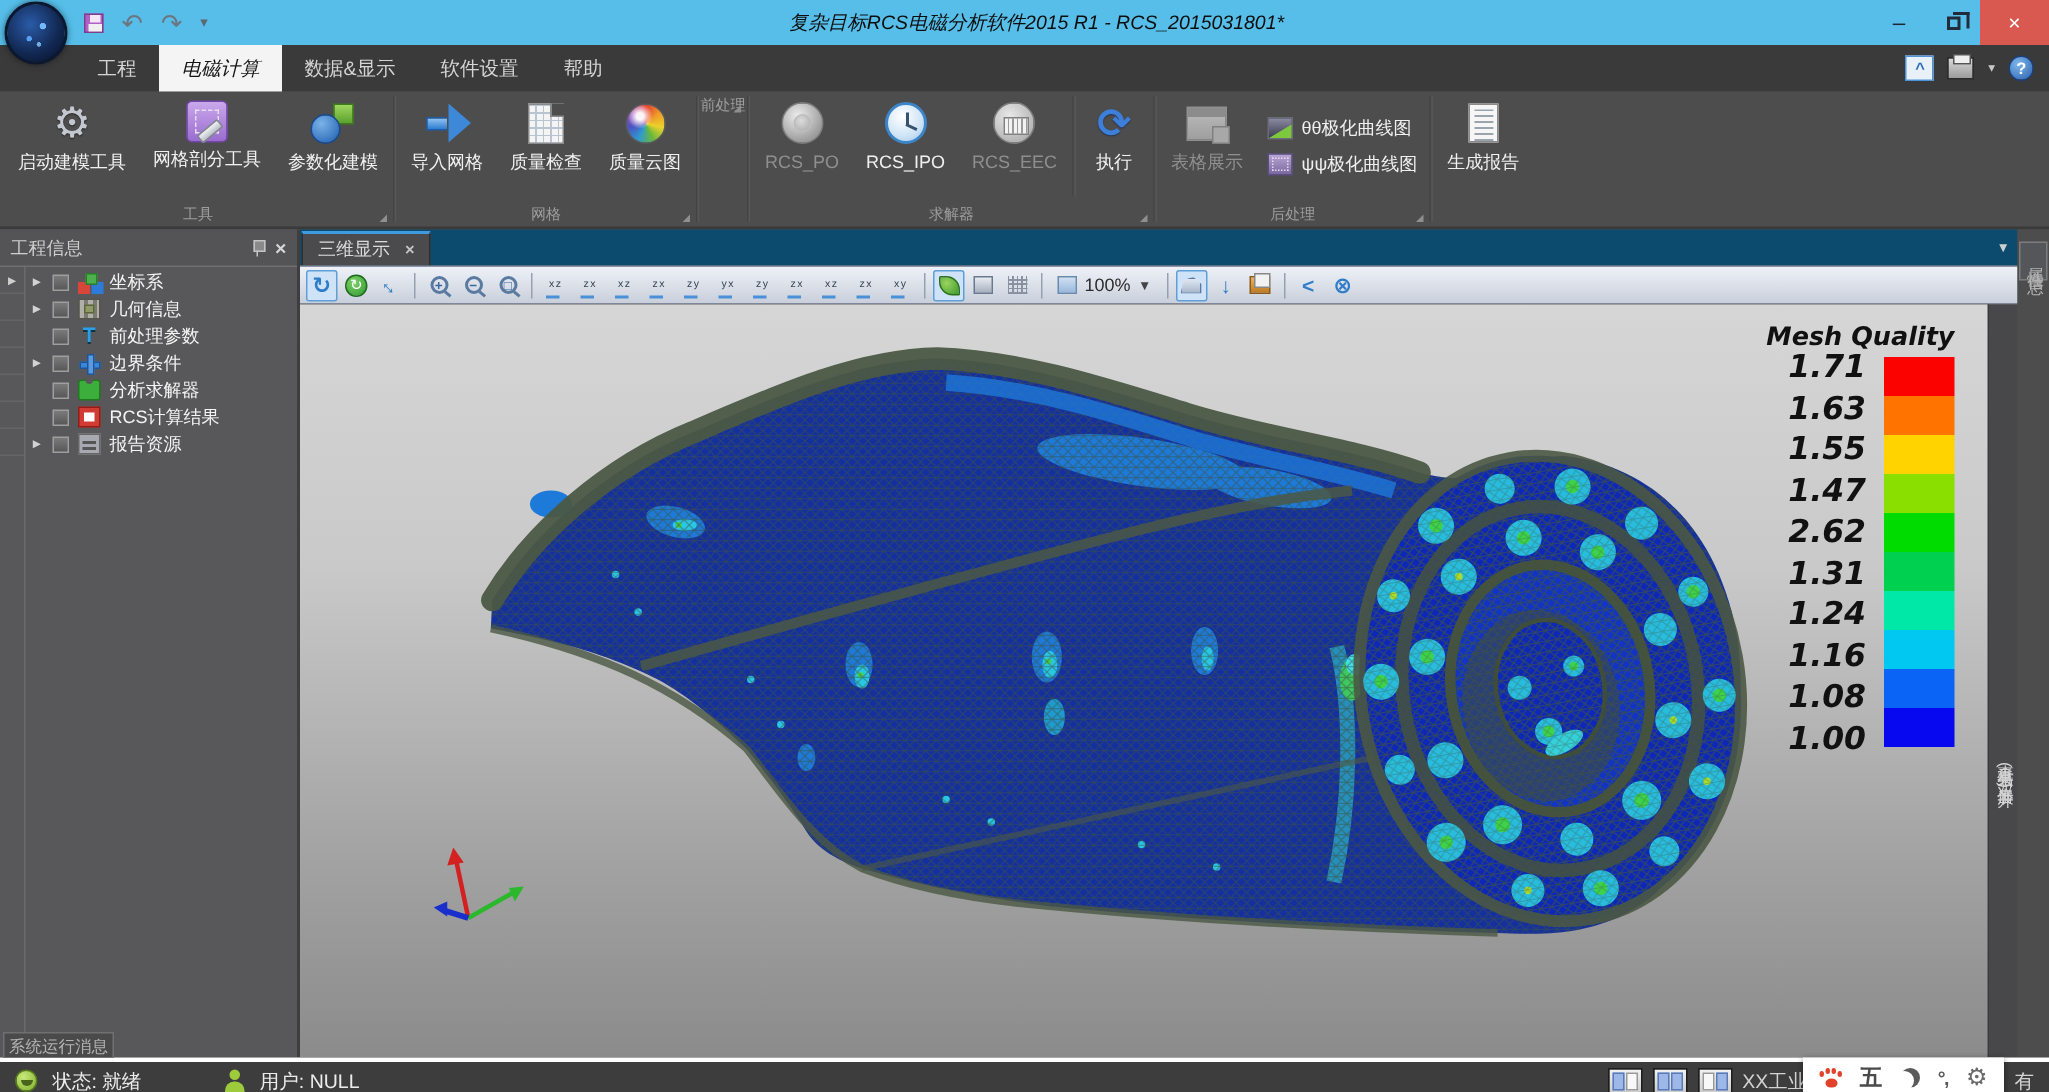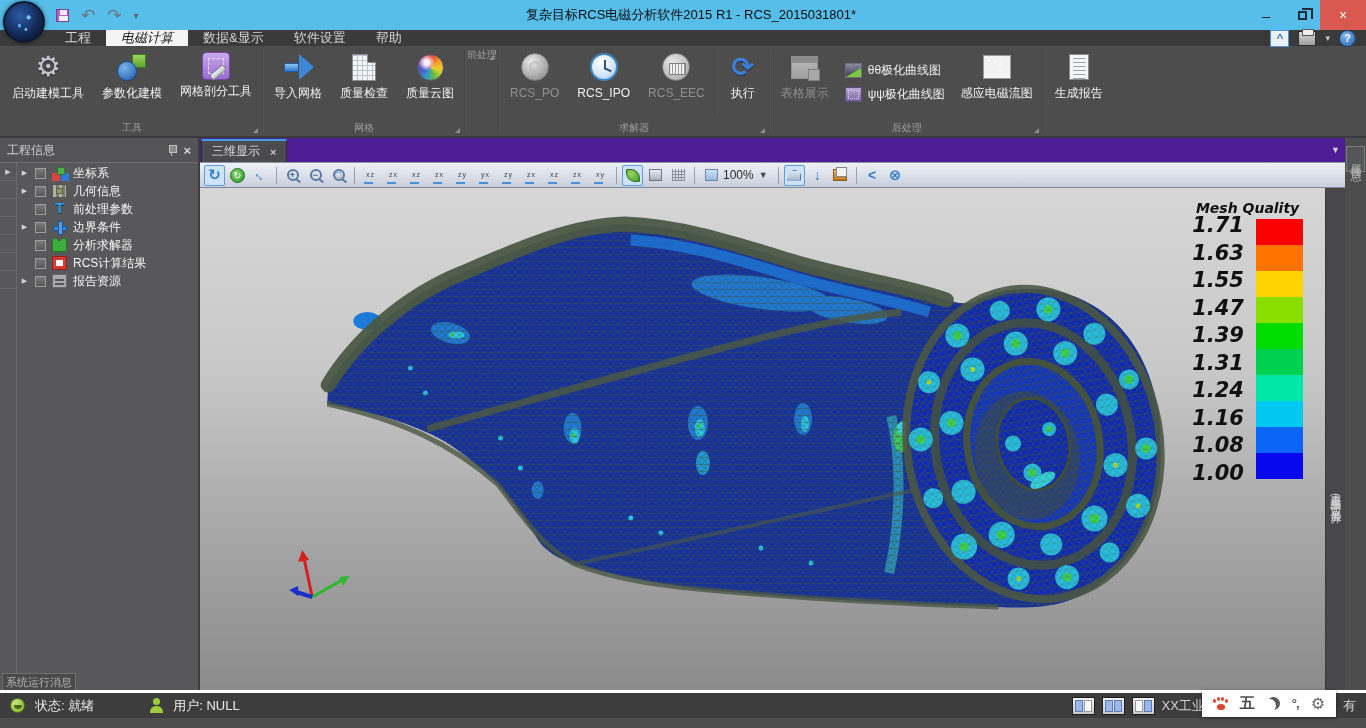--- a/index.html
+++ b/index.html
@@ -15,30 +15,30 @@
       radial-gradient(circle at 38% 60%, rgba(90,170,255,.9) 0 5%, transparent 6%),
       radial-gradient(circle at 55% 70%, rgba(140,200,255,.8) 0 4%, transparent 5%),
       radial-gradient(circle at 40% 35%, #2a5ba8 0%, #132a55 55%, #060d22 100%);
     border:2px solid #0c1730; z-index:30; box-shadow:0 0 4px rgba(0,0,0,.5); }
   .qa { display:flex; align-items:center; gap:12px; margin-left:56px; z-index:5; }
   .qa .floppy { width:13px; height:13px; background:#b25fc6; border:1px solid #7d3f8d; position:relative; }
   .qa .floppy:before { content:""; position:absolute; left:3px; top:0; width:7px; height:5px; background:#f3e6f6; }
   .qa .floppy:after  { content:""; position:absolute; left:2px; bottom:0; width:9px; height:5px; background:#efefef; }
   .qa .garrow { color:#6d7680; font-size:17px; line-height:1; }
   .qa .caret { color:#5f6872; font-size:10px; }
-  .title-text { position:absolute; left:16px; right:0; text-align:center; font-size:13px; color:#0d0d0d; }
+  .title-text { position:absolute; left:16px; right:0; text-align:center; font-size:13px; color:#0d0d0d;font-style:italic; }
   .win-controls { margin-left:auto; display:flex; height:100%; z-index:20; }
   .win-btn { width:36px; height:100%; display:flex; align-items:center; justify-content:center;
     color:#1d2833; font-size:15px; }
   .win-btn .maxsq { width:9px; height:9px; border:2px solid #222c38; position:relative; background:transparent; }
   .win-btn .maxsq:before { content:""; position:absolute; left:2px; top:-5px; width:9px; height:9px; border:2px solid #222c38; border-left:none; border-bottom:none; }
   .win-btn.close { width:46px; background:#d95850; color:#fff; font-size:14px; }
 
   
-  .menubar { height:16px; background:#3a3a3a; display:flex; align-items:stretch; }
+  .menubar { height:31px; background:#3a3a3a; display:flex; align-items:stretch; }
   .menu-tabs { display:flex; margin-left:50px; }
   .menu-tab { padding:0 15px; display:flex; align-items:center; font-size:13px; color:#d4d4d4; }
   .menu-tab.active { background:#f4f4f4; color:#141414;font-style:italic; }
   .menu-right { margin-left:auto; display:flex; align-items:center; gap:9px; padding-right:10px; }
   .mr-collapse { width:19px; height:17px; background:#e9f1f8; border:1px solid #4e93d8; color:#2f6eb4;
     font-size:11px; font-weight:bold; display:flex; align-items:center; justify-content:center; }
   .mr-printer { width:18px; height:15px; background:linear-gradient(#d8d8d8,#9c9c9c); border:1px solid #2c2c2c; position:relative; }
   .mr-printer:before { content:""; position:absolute; left:3px; top:-3px; width:10px; height:5px; background:#efefef; border:1px solid #555; }
   .mr-caret { color:#c9c9c9; font-size:9px; }
   .mr-help { width:17px; height:17px; border-radius:50%; background:radial-gradient(circle at 35% 30%,#7db6ea,#2c62b0);
@@ -143,21 +143,21 @@
   .ti-report2 { background:#a8a8b0; border:1px solid #666; }
   .ti-report2:before { content:""; position:absolute; inset:2px;
     background:repeating-linear-gradient(0deg,#555 0 2px,transparent 2px 4px); }
 
   .msg-tab { position:absolute; left:2px; bottom:0; width:74px; height:17px; background:#4a4a4a;
     border:1px solid #707070; border-bottom:none; color:#b4b4b4; font-size:11px;
     display:flex; align-items:center; justify-content:center; z-index:6; }
 
   
   .main { flex:1; display:flex; flex-direction:column; min-width:0; }
-  .tabstrip { height:24px; background:#4c1d95; display:flex; align-items:flex-end; }
+  .tabstrip { height:24px; background:#0c4a6e; display:flex; align-items:flex-end; }
   .vtab { height:23px; margin-left:1px; background:#4b4b4e; border:1px solid #2e2e2e; border-bottom:none;
     border-top:2px solid #3f9ae0; color:#dadada; font-size:12px; display:flex; align-items:center; gap:10px; padding:0 10px; }
   .vtab .x { color:#c6c6c6; font-size:11px; font-weight:bold; }
   .strip-caret { margin-left:auto; align-self:center; color:#cfcfcf; font-size:9px; padding-right:5px; }
 
   .vtoolbar { height:26px; background:linear-gradient(#eef1f7,#c9cfdb); border-top:1px solid #8c94a6;
     border-bottom:1px solid #7f8798; display:flex; align-items:center; padding:0 4px; gap:2px; flex:0 0 auto; }
   .tb-btn { height:21px; min-width:21px; display:flex; align-items:center; justify-content:center;
     border:1px solid transparent; border-radius:2px; font-size:13px; color:#3a5a80; }
   .tb-btn.active { background:#cfe3f8; border-color:#5f9fd8; }
@@ -181,21 +181,21 @@
   .g-layers:before { content:""; position:absolute; left:2px; top:-3px; width:9px; height:8px; background:#f2f2f2; border:1px solid #888; }
   .g-share { color:#2f7cc8; font-weight:bold; font-size:14px; }
   .g-cancel { color:#2f7cc8; font-weight:bold; font-size:15px; }
 
   .canvas-row { flex:1; display:flex; min-height:0; }
   .canvas { flex:1; position:relative; min-width:0;
     background:linear-gradient(180deg,#d6d6d6 0%,#c9c9c9 35%,#a6a6a6 70%,#8b8b8b 100%); }
   .canvas svg { position:absolute; inset:0; width:100%; height:100%; }
 
   .legend { position:absolute; top:12px; right:22px; z-index:5; }
-  .legend-title { font-family:"DejaVu Sans",sans-serif; font-style:italic; font-weight:bold; font-size:14px; color:#111; text-align:center; margin-bottom:3px; }
+  .legend-title { font-family:"DejaVu Sans",sans-serif; font-style:italic; font-weight:bold; font-size:17px; color:#111; text-align:center; margin-bottom:3px; }
   .legend-body { display:flex; gap:12px; justify-content:flex-end; }
   .legend-vals { display:flex; flex-direction:column; justify-content:space-between; height:272px; margin-top:-6px;
     font-family:"DejaVu Sans",sans-serif; font-style:italic; font-weight:bold; font-size:21px; color:#111; text-align:right; }
   .legend-bar { width:47px; height:260px; display:flex; flex-direction:column; }
   .legend-bar .band { flex:1; }
 
   .collapse-strip { width:20px; background:#48484a; border-left:1px solid #3a3a3a; display:flex; align-items:center; justify-content:center; }
   .strip-label { writing-mode:vertical-rl; font-size:11px; color:#d4d4d4; letter-spacing:2px; margin-top:120px; }
   .right-col { width:21px; background:#4d4d4d; display:flex; flex-direction:column; align-items:center; padding-top:8px; }
   .props-tab { writing-mode:vertical-rl; font-size:11px; color:#b2b2b2; background:#555659; border:1px solid #7c7c7c; padding:8px 1px; letter-spacing:2px; }
@@ -262,29 +262,29 @@
 
 <div class="ribbon">
 
   <div class="rgroup">
     <div class="rgroup-buttons">
       <div class="rbtn">
         <div class="ricon icon-gear">⚙</div>
         <div class="rlabel">启动建模工具</div>
       </div>
       <div class="rbtn">
+        <div class="ricon icon-meshtool"></div>
+        <div class="rlabel">网格剖分工具</div>
+      </div>
+      <div class="rbtn">
         <div class="ricon icon-shapes">
             <span class="sq"></span>
             <span class="ci"></span>
           </div>
         <div class="rlabel">参数化建模</div>
-      </div>
-      <div class="rbtn">
-        <div class="ricon icon-meshtool"></div>
-        <div class="rlabel">网格剖分工具</div>
       </div>
     </div>
     <div class="rgroup-label">
         <span>工具</span>
         <i class="corner"></i>
       </div>
   </div>
   <div class="rsep"></div>
 
   <div class="rgroup">
@@ -367,26 +367,20 @@
       </div>
       <div class="rstack">
         <div class="rsmall">
           <span class="sicon sicon-chart1"></span>
           <span>θθ极化曲线图</span>
         </div>
         <div class="rsmall">
           <span class="sicon sicon-chart2"></span>
           <span>ψψ极化曲线图</span>
         </div>
-      </div>
-      <div class="rbtn">
-        <div class="ricon">
-            <span class="icon-picture"><span class="inner"></span></span>
-          </div>
-        <div class="rlabel">感应电磁流图</div>
       </div>
     </div>
     <div class="rgroup-label">
         <span>后处理</span>
         <i class="corner"></i>
       </div>
   </div>
   <div class="rsep"></div>
 
   <div class="rgroup">
@@ -679,21 +673,21 @@
         </svg>
 
         <div class="legend">
           <div class="legend-title">Mesh Quality</div>
           <div class="legend-body">
             <div class="legend-vals">
               <div>1.71</div>
               <div>1.63</div>
               <div>1.55</div>
               <div>1.47</div>
-              <div>1.39</div>
+              <div>2.62</div>
               <div>1.31</div>
               <div>1.24</div>
               <div>1.16</div>
               <div>1.08</div>
               <div>1.00</div>
             </div>
             <div class="legend-bar">
               <div class="band" style="background: rgb(251, 2, 0);"></div>
               <div class="band" style="background: rgb(255, 115, 0);"></div>
               <div class="band" style="background: rgb(255, 211, 0);"></div>

